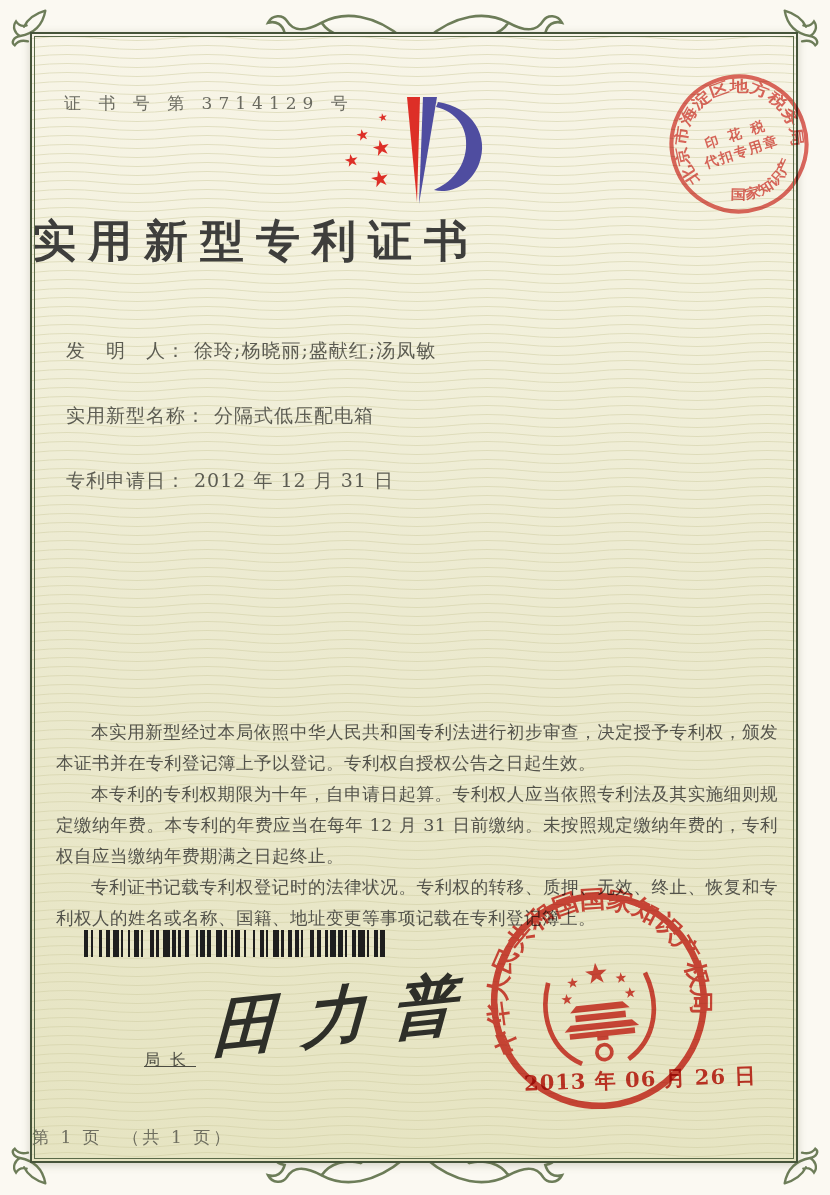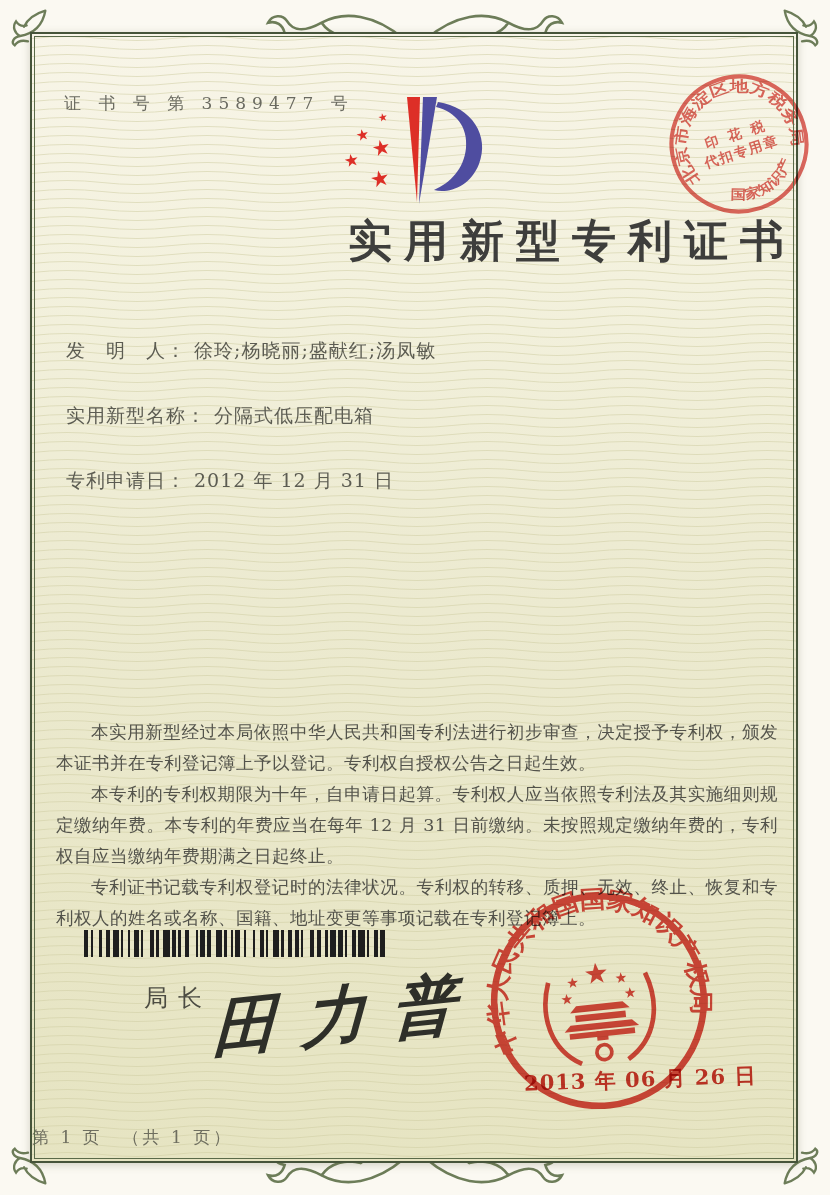--- a/index.html
+++ b/index.html
@@ -21,21 +21,21 @@
   .paper::after{content:'';position:absolute;inset:2px;border:1px solid #5a6a49;pointer-events:none;}
   .waves{position:absolute;inset:0;width:100%;height:100%;pointer-events:none;}
   
   .certno{
     position:absolute;left:32px;top:58px;font-size:17px;letter-spacing:6px;color:#6a6a60;
   }
   .logo{position:absolute;left:300px;top:56px;width:170px;height:120px;}
   .logo .star{position:absolute;color:#dd2f27;line-height:1;transform:rotate(-12deg);}
   .logo svg{position:absolute;left:0;top:0;}
   .title{
-    position:absolute;left:0;right:0;top:178px;text-align:right;
+    position:absolute;left:0;right:0;top:178px;text-align:left;
     font-size:44px;font-weight:700;color:#3e3e3c;letter-spacing:12px;
   }
   
   .tax-stamp{
     position:absolute;left:625px;top:28px;width:164px;height:164px;
     transform:rotate(-18deg);opacity:.82;mix-blend-mode:multiply;
   }
   
   .fields{position:absolute;left:34px;top:304px;right:30px;}
   .frow{height:65px;font-size:19px;color:#5c5c52;white-space:nowrap;}
@@ -43,21 +43,21 @@
   .frow .val{margin-left:8px;letter-spacing:1px;}
   
   .paras{position:absolute;left:24px;top:668px;width:722px;margin-top:15px;}
   .paras p{
     margin:0;text-indent:2em;font-size:17.5px;line-height:31px;color:#53534b;
     letter-spacing:.5px;text-align:justify;
   }
   
   .barcode{position:absolute;left:52px;top:896px;height:27px;display:flex;align-items:stretch;}
   .barcode div{flex:none;height:100%;}
-  .sig-label{position:absolute;left:112px;top:948px;font-size:24px;letter-spacing:10px;color:#4c4c42;}
+  .sig-label{position:absolute;left:112px;top:1016px;font-size:16px;letter-spacing:10px;color:#4c4c42;text-decoration:underline;}
   .sig-name{
     position:absolute;left:180px;top:938px;font-size:64px;font-weight:600;color:#2e2f29;
     font-style:italic;letter-spacing:26px;transform:rotate(-6deg) skewX(-8deg);white-space:nowrap;
   }
   .seal{position:absolute;left:450px;top:850px;width:234px;height:234px;opacity:.9;mix-blend-mode:multiply;transform:rotate(-6deg);}
   .seal-date{
     position:absolute;left:492px;top:1032px;width:210px;font-size:21px;font-weight:700;color:#cc372d;
     letter-spacing:1px;transform:rotate(-2deg);white-space:nowrap;mix-blend-mode:multiply;
   }
   .footer{position:absolute;left:0;right:40px;top:1092px;text-align:left;font-size:17px;color:#6e6e5f;letter-spacing:3px;}
@@ -110,21 +110,21 @@
 
     <svg class="waves">
       <defs>
         <pattern id="wv" width="140" height="9" patternUnits="userSpaceOnUse">
           <path d="M0,4.5 Q35,0.5 70,4.5 T140,4.5" fill="none" stroke="#cfcda2" stroke-width="1"></path>
         </pattern>
       </defs>
       <rect x="0" y="0" width="100%" height="100%" fill="url(#wv)" opacity="0.55"></rect>
     </svg>
 
-    <div class="certno">证 书 号 第 3589477 号</div>
+    <div class="certno">证 书 号 第 3714129 号</div>
 
     <div class="logo">
       <svg width="170" height="120" viewBox="0 0 170 120">
         <polygon points="75,7 88,7 85,112" fill="#dd2f27"></polygon>
         <polygon points="91,7 105,7 87,114" fill="#4f4da0"></polygon>
         <path d="M106,12 C140,17 158,46 147,74 C138,97 116,104 102,100 C118,93 132,79 134,58 C136,37 124,22 104,17 Z" fill="#4f4da0"></path>
       </svg>
       <span class="star" style="left:46px;top:22px;font-size:11px">★</span>
       <span class="star" style="left:24px;top:38px;font-size:15px">★</span>
       <span class="star" style="left:40px;top:48px;font-size:21px">★</span>

